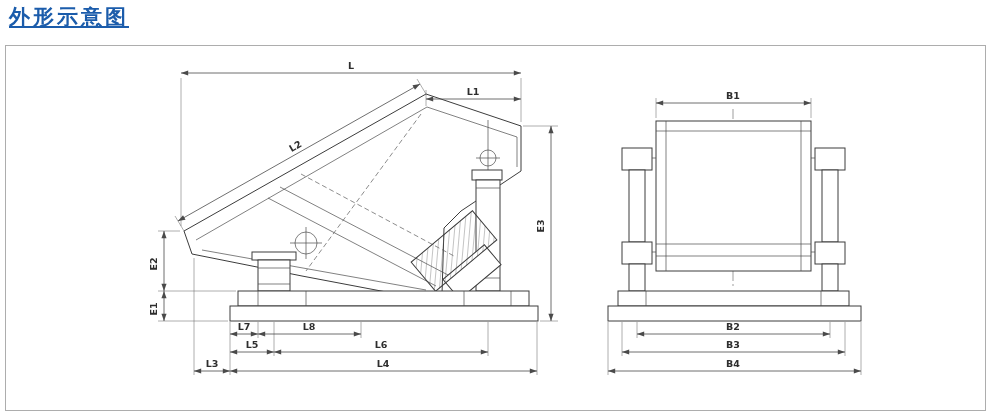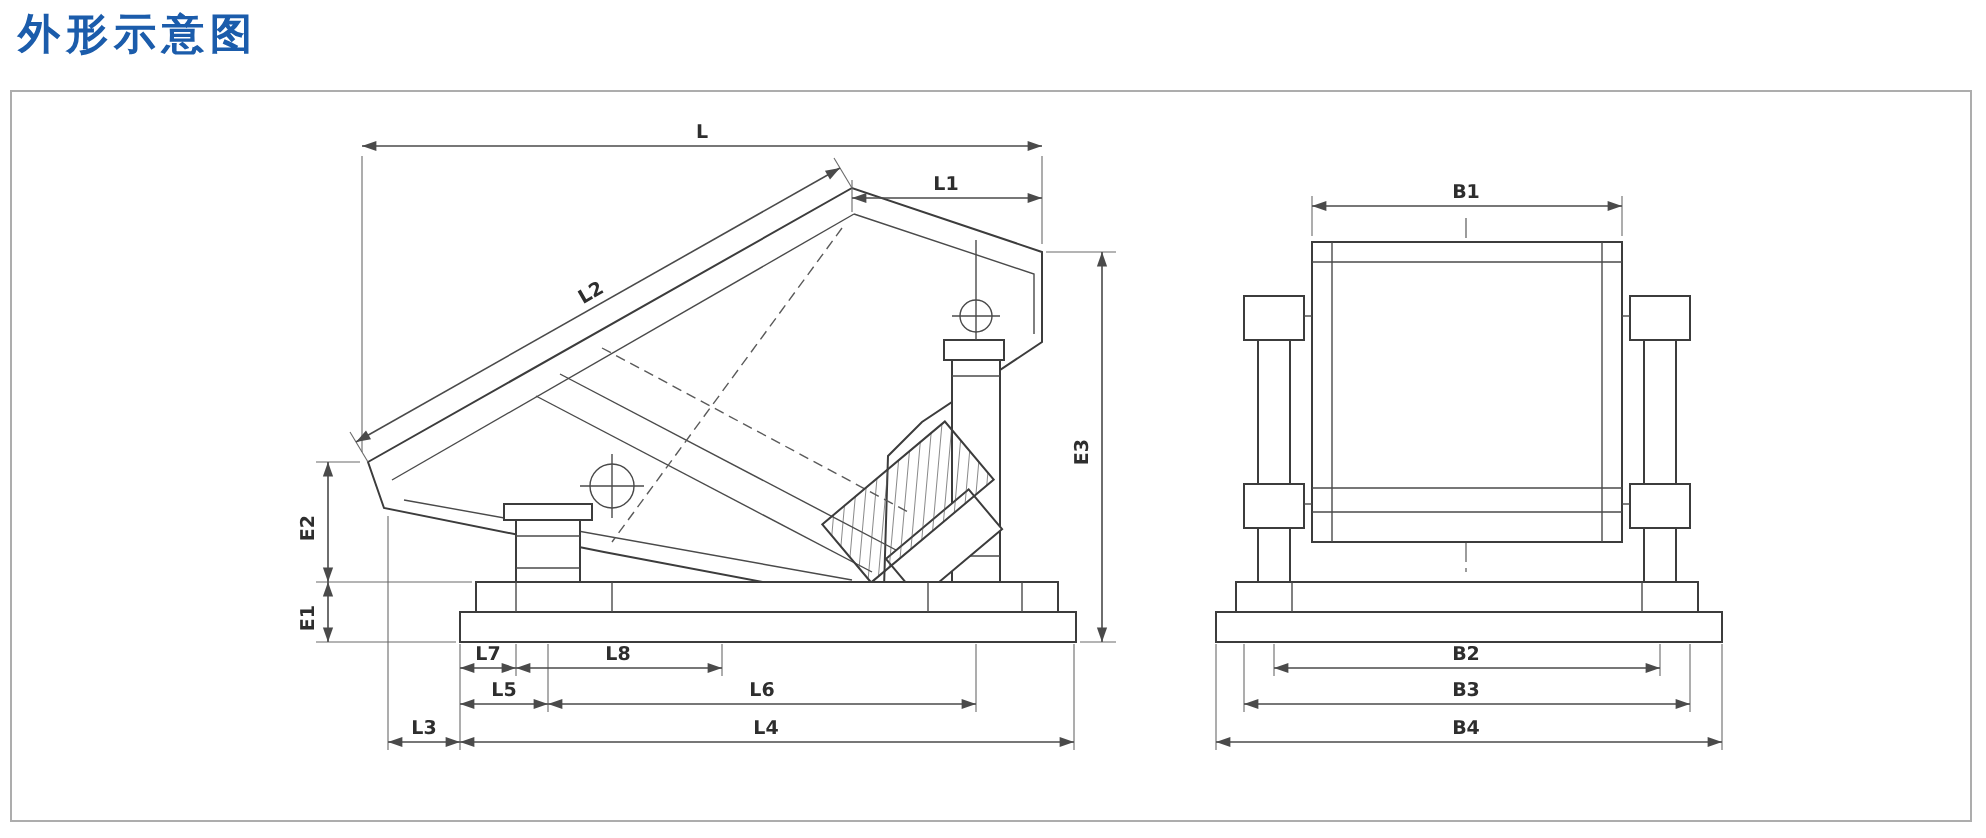--- a/index.html
+++ b/index.html
@@ -4,20 +4,21 @@
 <style>
   html,body{margin:0;padding:0;background:#ffffff;}
   body{
     width:993px;height:419px;position:relative;overflow:hidden;
     font-family:"DejaVu Sans","Liberation Sans",sans-serif;
   }
   .page-title{
     position:absolute;left:9px;top:3px;
     font-size:21px;font-weight:bold;letter-spacing:3px;
     color:#1b5cab;
+    text-decoration:underline;
   }
   .drawing-frame{
     position:absolute;left:5px;top:45px;width:981px;height:366px;
     border:1px solid #adadad;box-sizing:border-box;background:#ffffff;
   }
   svg{display:block;}
   .body-line{stroke:#3c3c3c;stroke-width:1;fill:none;}
   .thin-line{stroke:#4a4a4a;stroke-width:0.7;fill:none;}
   .hidden-line{stroke:#5a5a5a;stroke-width:0.7;fill:none;stroke-dasharray:5 3;}
   .center-line{stroke:#5a5a5a;stroke-width:0.6;fill:none;stroke-dasharray:10 3 2 3;}

